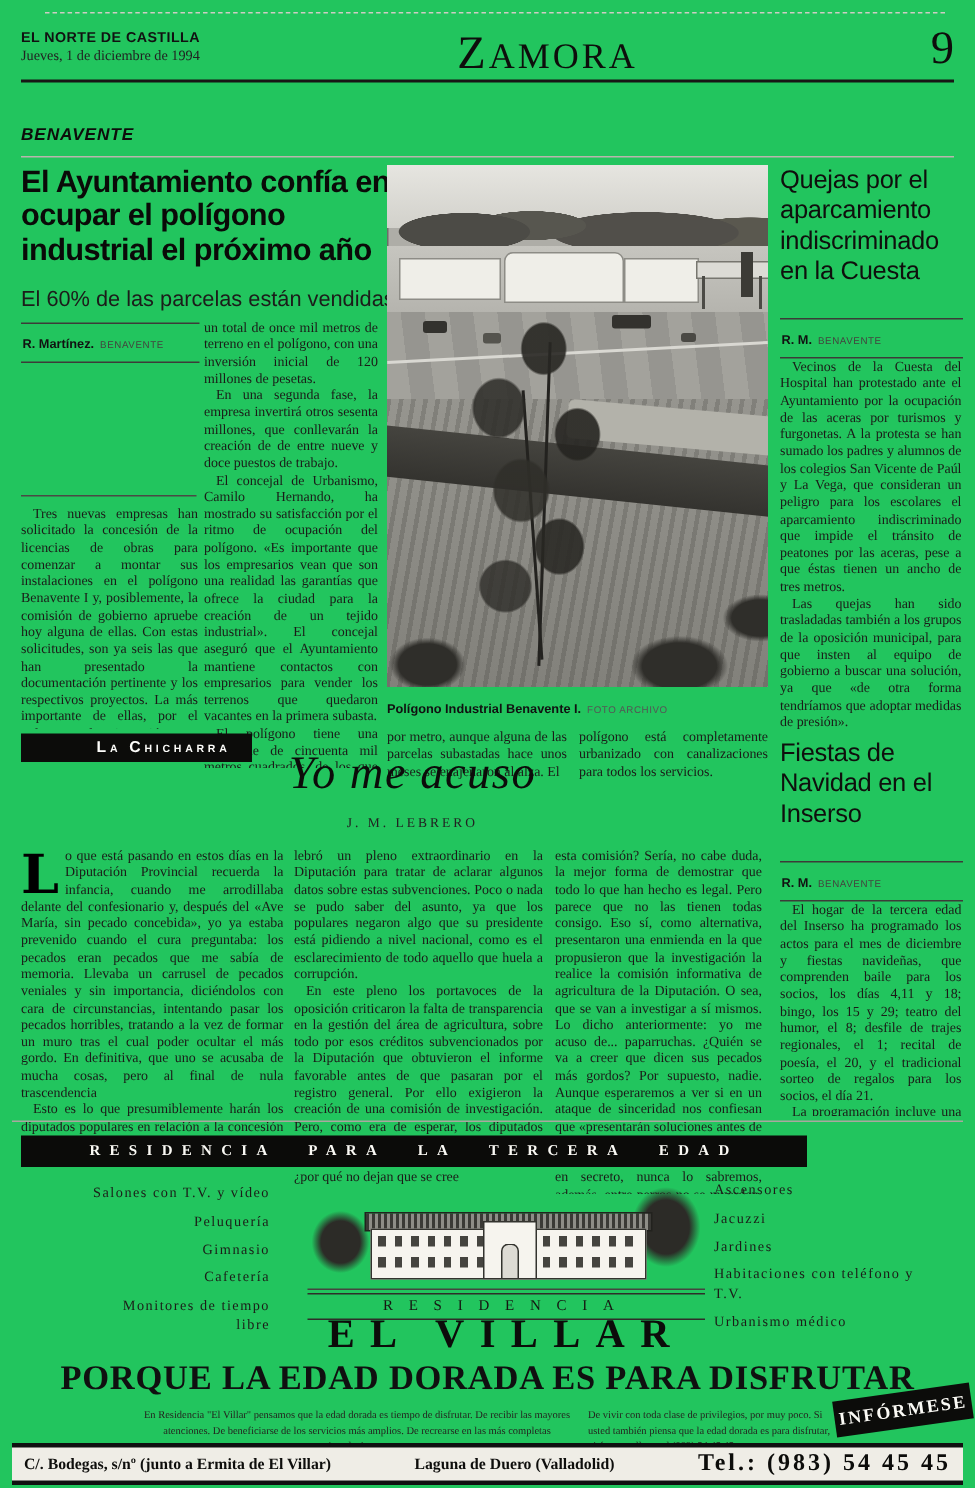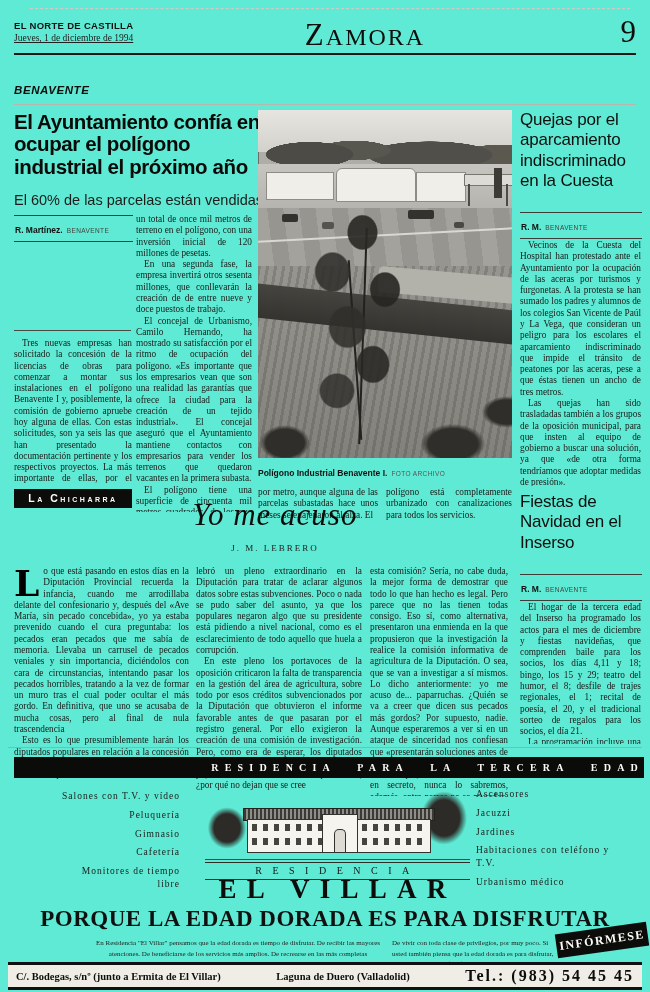--- a/index.html
+++ b/index.html
@@ -1,24 +1,24 @@
 <!DOCTYPE html>
 <html><head>
 <meta charset="utf-8">
 <style>
   html,body{margin:0;padding:0;background:#8a8a88;}
-  #page{position:relative;width:650px;height:992px;margin:0 auto;background:#5eead4;color:#161614;
+  #page{position:relative;width:650px;height:992px;margin:0 auto;background:#22c55e;color:#161614;
         font-family:"Liberation Serif",serif;overflow:hidden;}
   .abs{position:absolute;}
 
   
   .top-scanline{left:30px;top:8px;width:600px;height:0;border-top:1px dashed #cfccc4;}
   .masthead{left:14px;top:20px;}
   .paper-name{font:bold 9.5px "Liberation Sans",sans-serif;letter-spacing:.3px;color:#111;}
-  .paper-date{font:9.5px "Liberation Serif",serif;color:#222;margin-top:2px;text-decoration:underline;}
+  .paper-date{font:9.5px "Liberation Serif",serif;color:#222;margin-top:2px;}
   .section-title{left:0;top:17px;width:650px;text-align:center;
       font:24px "Liberation Serif",serif;letter-spacing:2px;text-transform:uppercase;color:#0e0e0c;margin-left:40px;}
   .section-title::first-letter{font-size:31px;}
   .page-number{right:14px;top:14px;font:31px "Liberation Serif",serif;color:#0e0e0c;}
   .header-rule{left:14px;top:53px;width:622px;height:2px;background:#17171            5;background:#171715;}
 
   
   .kicker{left:14px;top:84px;font:italic bold 11.5px "Liberation Sans",sans-serif;letter-spacing:.6px;color:#0d0d0b;}
   .kicker-rule{left:14px;top:104px;width:622px;height:1px;background:#b9b6ae;}
 
@@ -36,21 +36,21 @@
   .bodytext{font:9.3px/1.215 "Liberation Serif",serif;text-align:justify;color:#1b1b18;overflow:hidden;}
   .bodytext p{margin:0;text-indent:8px;}
   .bodytext p.ni{text-indent:0;}
   .col1{left:14px;top:338px;width:118px;height:148px;}
   .col2{left:136px;top:214px;width:116px;height:298px;}
   .col3{left:258px;top:487px;width:120px;height:48px;}
   .col4{left:386px;top:487px;width:126px;height:48px;}
 
   .chicharra{left:14px;top:489px;width:118px;height:19px;background:#0c0c0a;color:#fdfdfa;
       font:bold 10.5px/19px "Liberation Sans",sans-serif;font-variant:small-caps;
-      text-align:center;letter-spacing:2.5px;}
+      text-align:center;letter-spacing:2.5px;padding-left:36px;}
 
   
   .photo{left:258px;top:110px;width:254px;height:348px;background:#aeada7;overflow:hidden;
       box-shadow:inset 0 0 0 1px #6d6d68;}
   .ph{position:absolute;}
   .ph-sky{left:0;top:0;right:0;height:42px;background:linear-gradient(#e6e5e0,#d2d1cb);}
   .ph-hill{left:-10px;top:20px;width:280px;height:34px;
       background:
         radial-gradient(70px 20px at 22% 72%, #4c4b46 62%, transparent 63%),
         radial-gradient(60px 16px at 38% 60%, #57564f 60%, transparent 61%),
@@ -115,22 +115,22 @@
       font:italic 31px "Liberation Serif",serif;letter-spacing:1px;color:#0c0c0a;}
   .op-byline{left:130px;top:543px;width:290px;text-align:center;
       font:9px "Liberation Serif",serif;letter-spacing:2px;color:#222;}
   .opA{left:14px;top:566px;width:175px;height:230px;}
   .opB{left:196px;top:566px;width:166px;height:230px;}
   .opC{left:370px;top:566px;width:138px;height:230px;}
   .dropcap{float:left;font:bold 36px/0.8 "DejaVu Serif",serif;color:#000;margin:3px 4px 0 0;}
 
   
   .ad-divider{left:8px;top:747px;width:634px;height:1px;background:#aaa79f;}
-  .ad-band{left:14px;top:757px;width:630px;height:21px;background:#0b0b09;color:#faf9f4;
-      font:bold 10px/21px "Liberation Serif",serif;text-align:right;
+  .ad-band{left:14px;top:757px;width:524px;height:21px;background:#0b0b09;color:#faf9f4;
+      font:bold 10px/21px "Liberation Serif",serif;text-align:center;
       letter-spacing:.62em;word-spacing:1.3em;}
   .ad-list{font:9.5px/1.35 "Liberation Serif",serif;letter-spacing:1px;color:#1c1c18;}
   .ad-list div{margin-bottom:6px;}
   .ad-left{left:58px;top:790px;width:122px;text-align:right;}
   .ad-right{left:476px;top:788px;width:150px;text-align:left;font-family:Liberation Serif, serif;}
   .adv-bldg{left:205px;top:786px;width:265px;height:74px;}
   .ab{position:absolute;}
   .ab-tree{background:radial-gradient(closest-side,#2c2b27 50%,rgba(44,43,39,0) 74%);}
   .abt-l{left:-4px;top:14px;width:52px;height:56px;}
   .abt-r{left:208px;top:-4px;width:62px;height:72px;}

